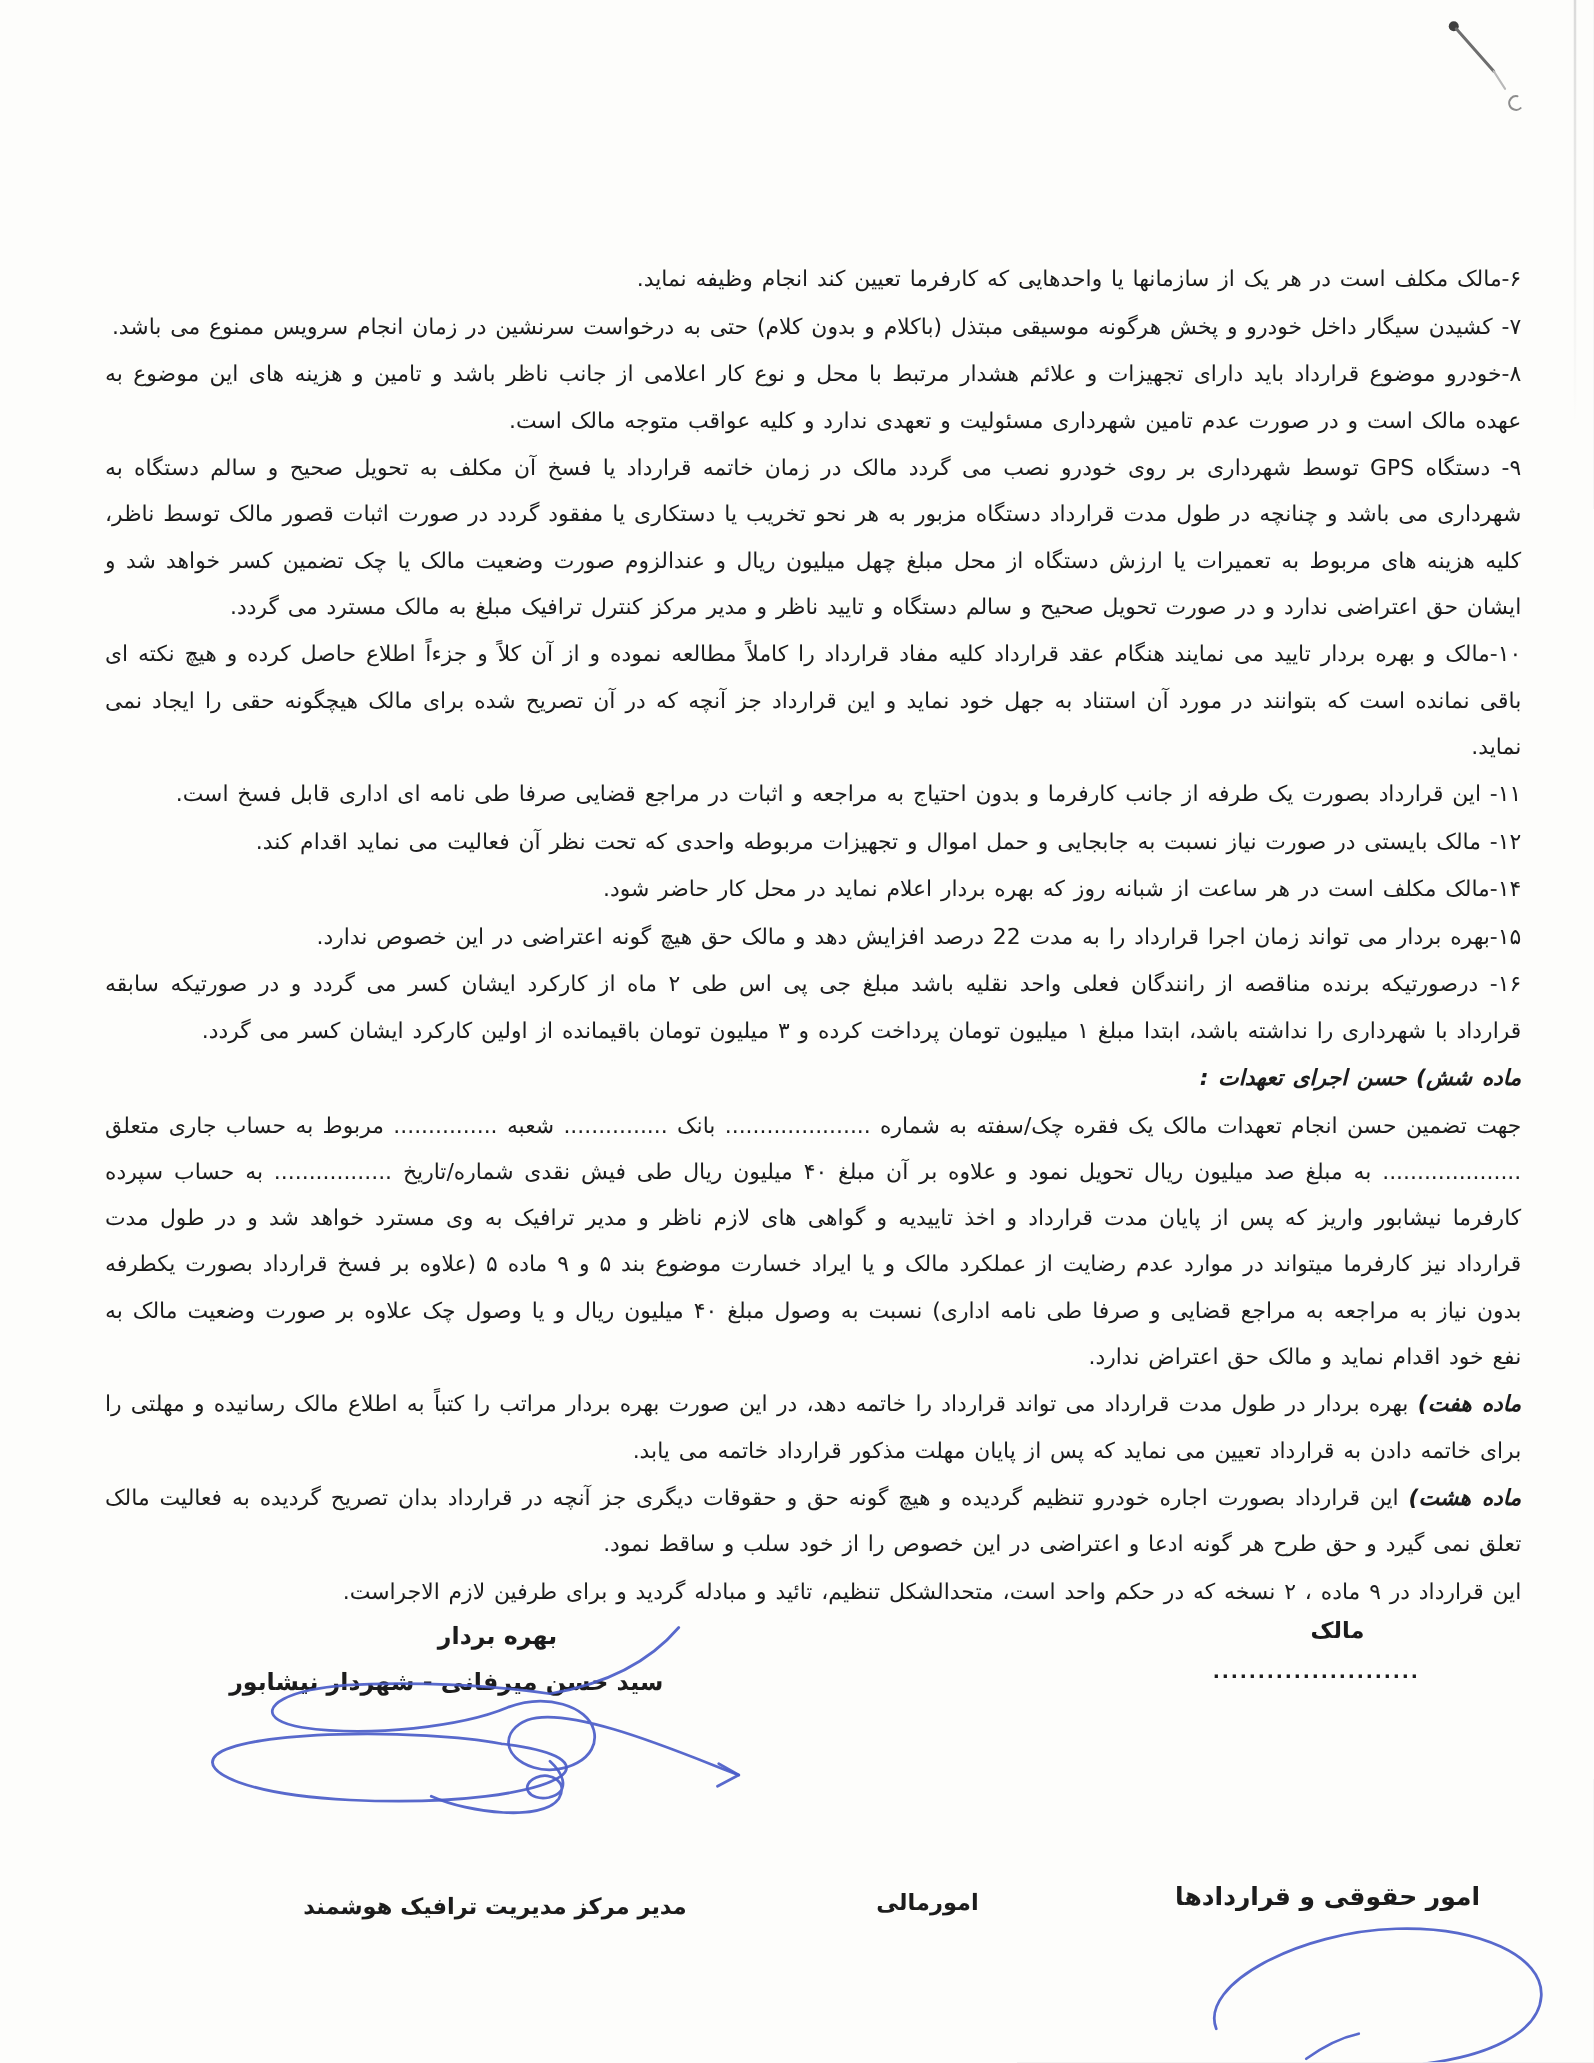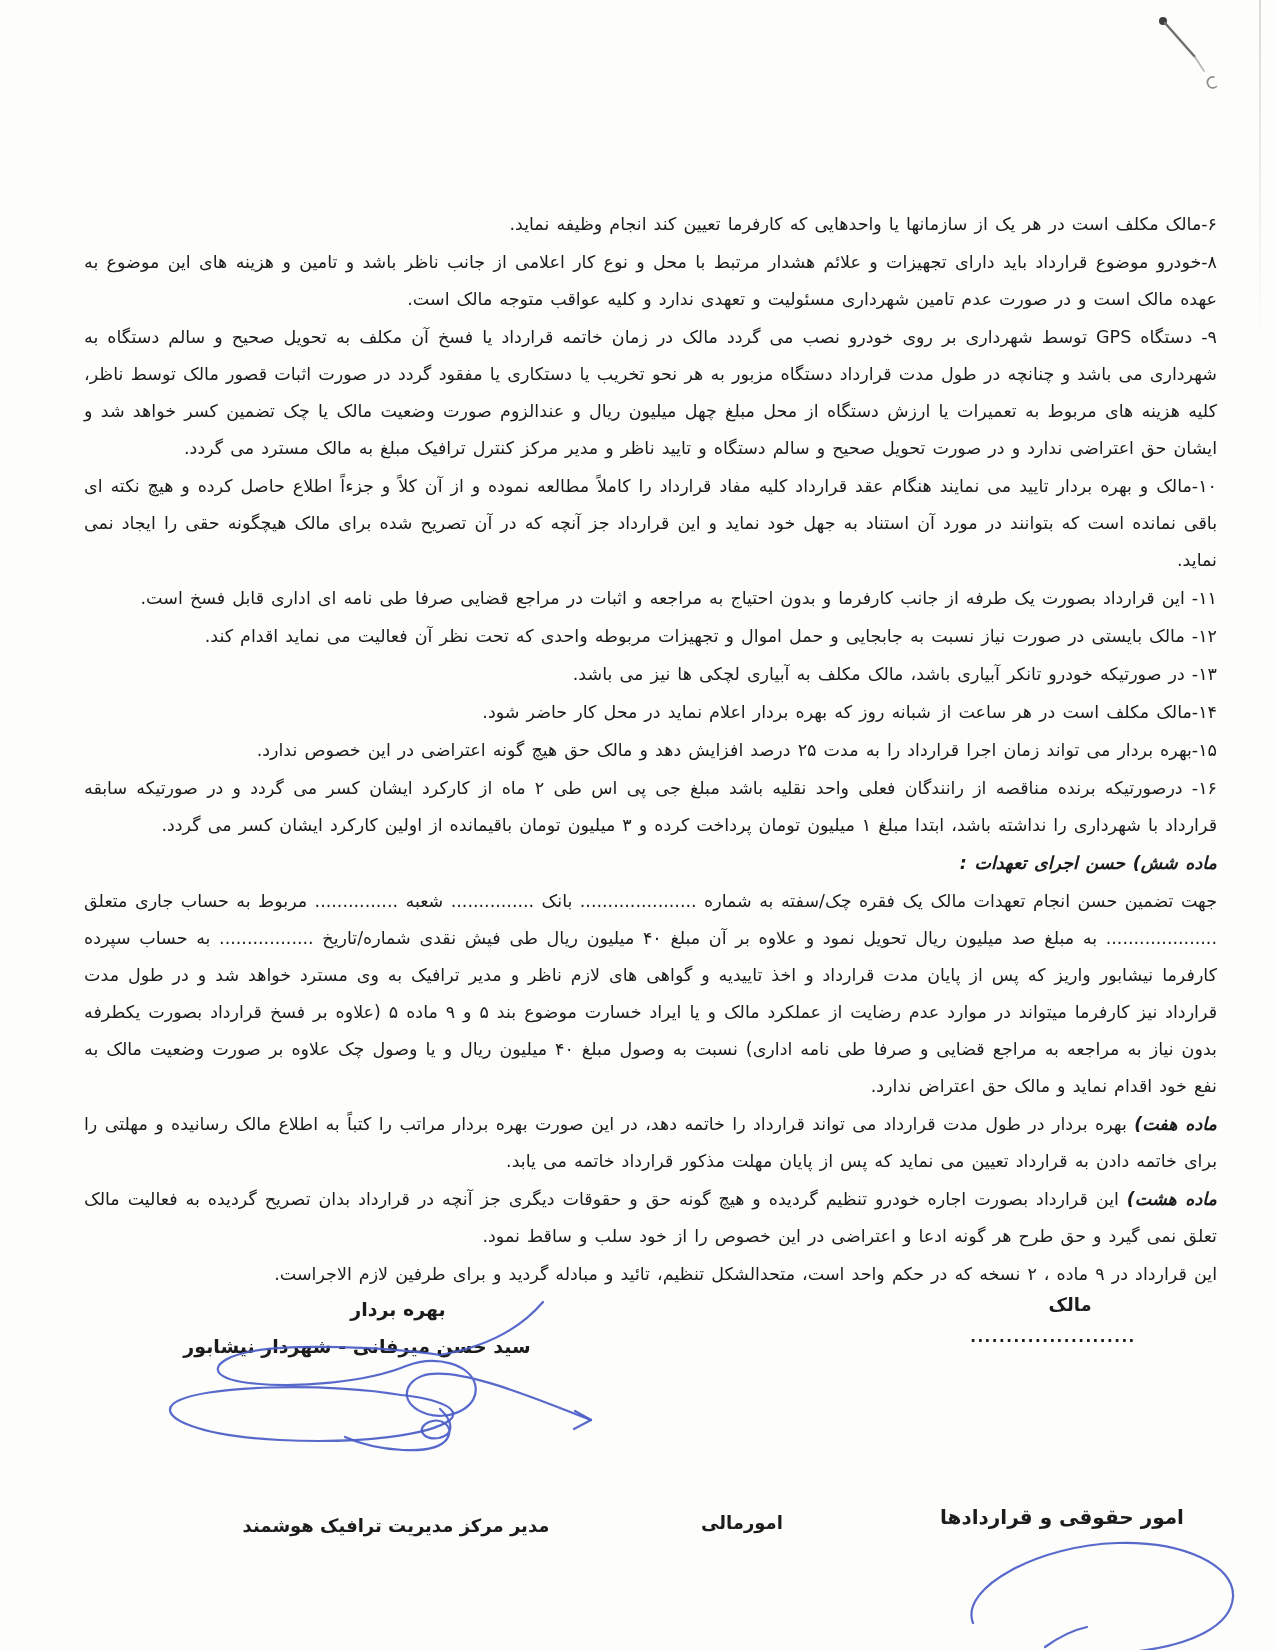--- a/index.html
+++ b/index.html
@@ -60,28 +60,28 @@
     <circle cx="13" cy="11" r="4" fill="#3f3f3f"></circle>
     <path d="M15 13 L45 47" stroke="#6e6e6e" stroke-width="2.4" fill="none" stroke-linecap="round"></path>
     <path d="M45 47 L54 61" stroke="#b8b8b8" stroke-width="1.8" fill="none" stroke-linecap="round"></path>
     <path d="M64 67 a5.5 5.5 0 1 0 2.5 9.5" stroke="#8d8d8d" stroke-width="1.6" fill="none" stroke-linecap="round"></path>
   </svg>
 
   <div class="edge-shadow"></div>
 
   <div class="body-text">
     <p>۶-مالک مکلف است در هر یک از سازمانها یا واحدهایی که کارفرما تعیین کند انجام وظیفه نماید.</p>
+    <p>۷- کشیدن سیگار داخل خودرو و پخش هرگونه موسیقی مبتذل (باکلام و بدون کلام) حتی به درخواست سرنشین در زمان انجام سرویس ممنوع می باشد.</p>
     <p>۸-خودرو موضوع قرارداد باید دارای تجهیزات و علائم هشدار مرتبط با محل و نوع کار اعلامی از جانب ناظر باشد و تامین و هزینه های این موضوع به عهده مالک است و در صورت عدم تامین شهرداری مسئولیت و تعهدی ندارد و کلیه عواقب متوجه مالک است.</p>
     <p>۹- دستگاه GPS توسط شهرداری بر روی خودرو نصب می گردد مالک در زمان خاتمه قرارداد یا فسخ آن مکلف به تحویل صحیح و سالم دستگاه به شهرداری می باشد و چنانچه در طول مدت قرارداد دستگاه مزبور به هر نحو تخریب یا دستکاری یا مفقود گردد در صورت اثبات قصور مالک توسط ناظر، کلیه هزینه های مربوط به تعمیرات یا ارزش دستگاه از محل مبلغ چهل میلیون ریال و عندالزوم صورت وضعیت مالک یا چک تضمین کسر خواهد شد و ایشان حق اعتراضی ندارد و در صورت تحویل صحیح و سالم دستگاه و تایید ناظر و مدیر مرکز کنترل ترافیک مبلغ به مالک مسترد می گردد.</p>
     <p>۱۰-مالک و بهره بردار تایید می نمایند هنگام عقد قرارداد کلیه مفاد قرارداد را کاملاً مطالعه نموده و از آن کلاً و جزءاً اطلاع حاصل کرده و هیچ نکته ای باقی نمانده است که بتوانند در مورد آن استناد به جهل خود نماید و این قرارداد جز آنچه که در آن تصریح شده برای مالک هیچگونه حقی را ایجاد نمی نماید.</p>
     <p>۱۱- این قرارداد بصورت یک طرفه از جانب کارفرما و بدون احتیاج به مراجعه و اثبات در مراجع قضایی صرفا طی نامه ای اداری قابل فسخ است.</p>
     <p>۱۲- مالک بایستی در صورت نیاز نسبت به جابجایی و حمل اموال و تجهیزات مربوطه واحدی که تحت نظر آن فعالیت می نماید اقدام کند.</p>
-    <p>۱۳- در صورتیکه خودرو تانکر آبیاری باشد، مالک مکلف به آبیاری لچکی ها نیز می باشد.</p>
     <p>۱۴-مالک مکلف است در هر ساعت از شبانه روز که بهره بردار اعلام نماید در محل کار حاضر شود.</p>
-    <p>۱۵-بهره بردار می تواند زمان اجرا قرارداد را به مدت ۲۵ درصد افزایش دهد و مالک حق هیچ گونه اعتراضی در این خصوص ندارد.</p>
+    <p>۱۵-بهره بردار می تواند زمان اجرا قرارداد را به مدت 22 درصد افزایش دهد و مالک حق هیچ گونه اعتراضی در این خصوص ندارد.</p>
     <p>۱۶- درصورتیکه برنده مناقصه از رانندگان فعلی واحد نقلیه باشد مبلغ جی پی اس طی ۲ ماه از کارکرد ایشان کسر می گردد و در صورتیکه سابقه قرارداد با شهرداری را نداشته باشد، ابتدا مبلغ ۱ میلیون تومان پرداخت کرده و ۳ میلیون تومان باقیمانده از اولین کارکرد ایشان کسر می گردد.</p>
 
     <p class="bold">ماده شش) حسن اجرای تعهدات :</p>
     <p>جهت تضمین حسن انجام تعهدات مالک یک فقره چک/سفته به شماره ..................... بانک ............... شعبه ............... مربوط به حساب جاری متعلق .................... به مبلغ صد میلیون ریال تحویل نمود و علاوه بر آن مبلغ ۴۰ میلیون ریال طی فیش نقدی شماره/تاریخ ................. به حساب سپرده کارفرما نیشابور واریز که پس از پایان مدت قرارداد و اخذ تاییدیه و گواهی های لازم ناظر و مدیر ترافیک به وی مسترد خواهد شد و در طول مدت قرارداد نیز کارفرما میتواند در موارد عدم رضایت از عملکرد مالک و یا ایراد خسارت موضوع بند ۵ و ۹ ماده ۵ (علاوه بر فسخ قرارداد بصورت یکطرفه بدون نیاز به مراجعه به مراجع قضایی و صرفا طی نامه اداری) نسبت به وصول مبلغ ۴۰ میلیون ریال و یا وصول چک علاوه بر صورت وضعیت مالک به نفع خود اقدام نماید و مالک حق اعتراض ندارد.</p>
 
     <p><span class="bold">ماده هفت)</span><span> بهره بردار در طول مدت قرارداد می تواند قرارداد را خاتمه دهد، در این صورت بهره بردار مراتب را کتباً به اطلاع مالک رسانیده و مهلتی را برای خاتمه دادن به قرارداد تعیین می نماید که پس از پایان مهلت مذکور قرارداد خاتمه می یابد.</span></p>
 
     <p><span class="bold">ماده هشت)</span><span> این قرارداد بصورت اجاره خودرو تنظیم گردیده و هیچ گونه حق و حقوقات دیگری جز آنچه در قرارداد بدان تصریح گردیده به فعالیت مالک تعلق نمی گیرد و حق طرح هر گونه ادعا و اعتراضی در این خصوص را از خود سلب و ساقط نمود.</span></p>
 
     <p>این قرارداد در ۹ ماده ، ۲ نسخه که در حکم واحد است، متحدالشکل تنظیم، تائید و مبادله گردید و برای طرفین لازم الاجراست.</p>

